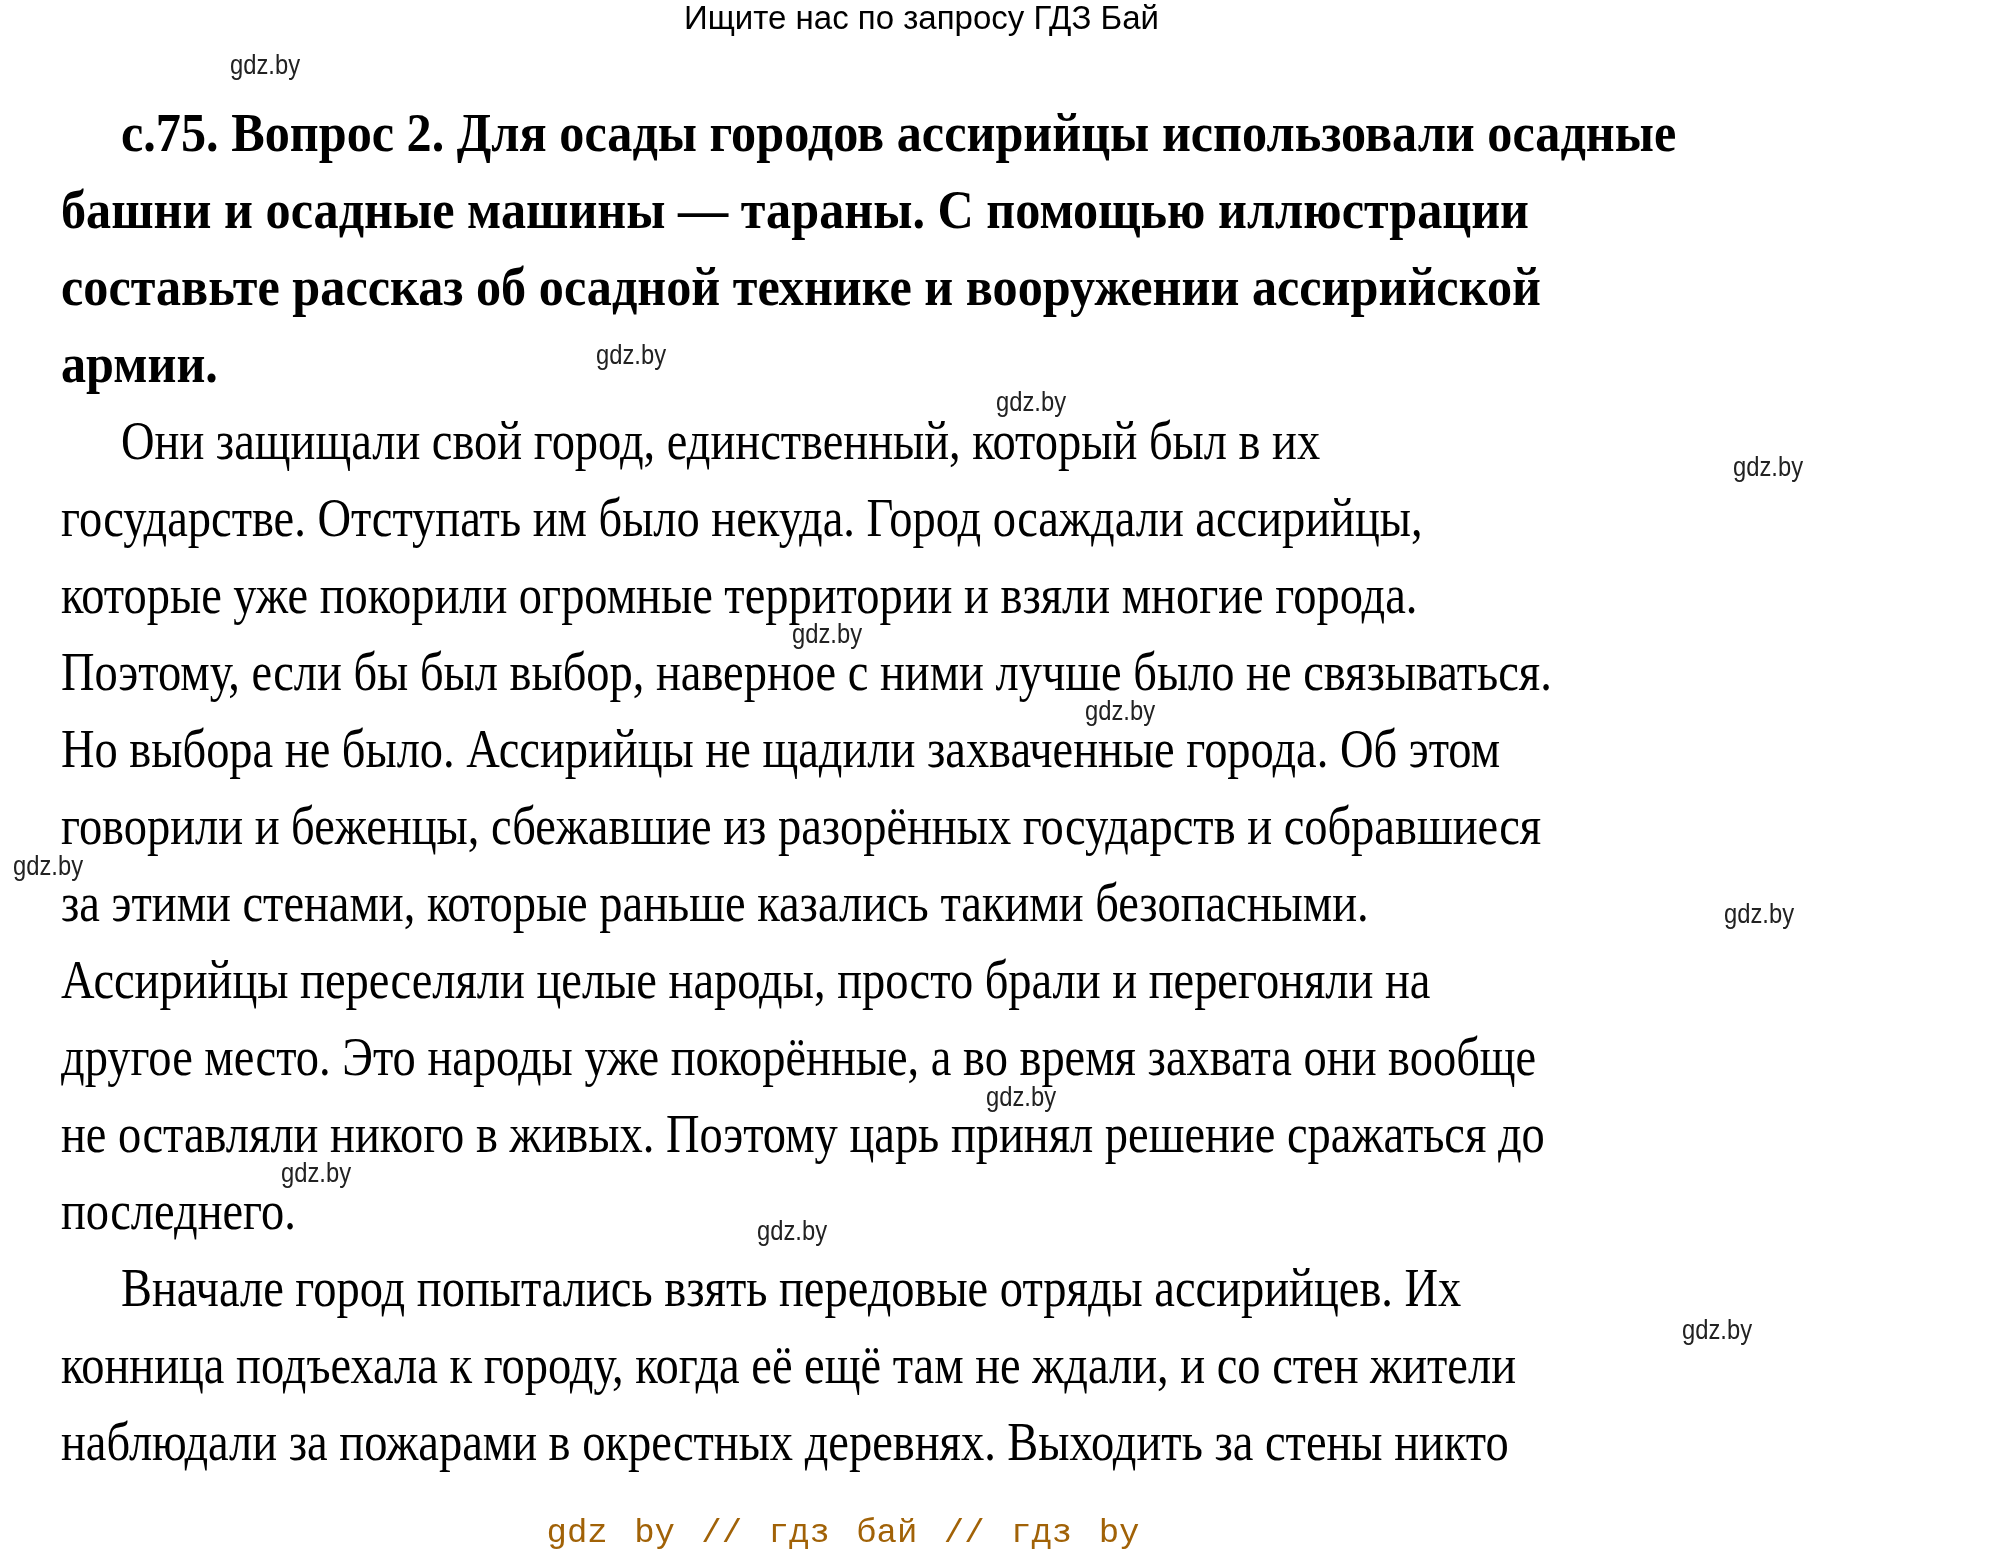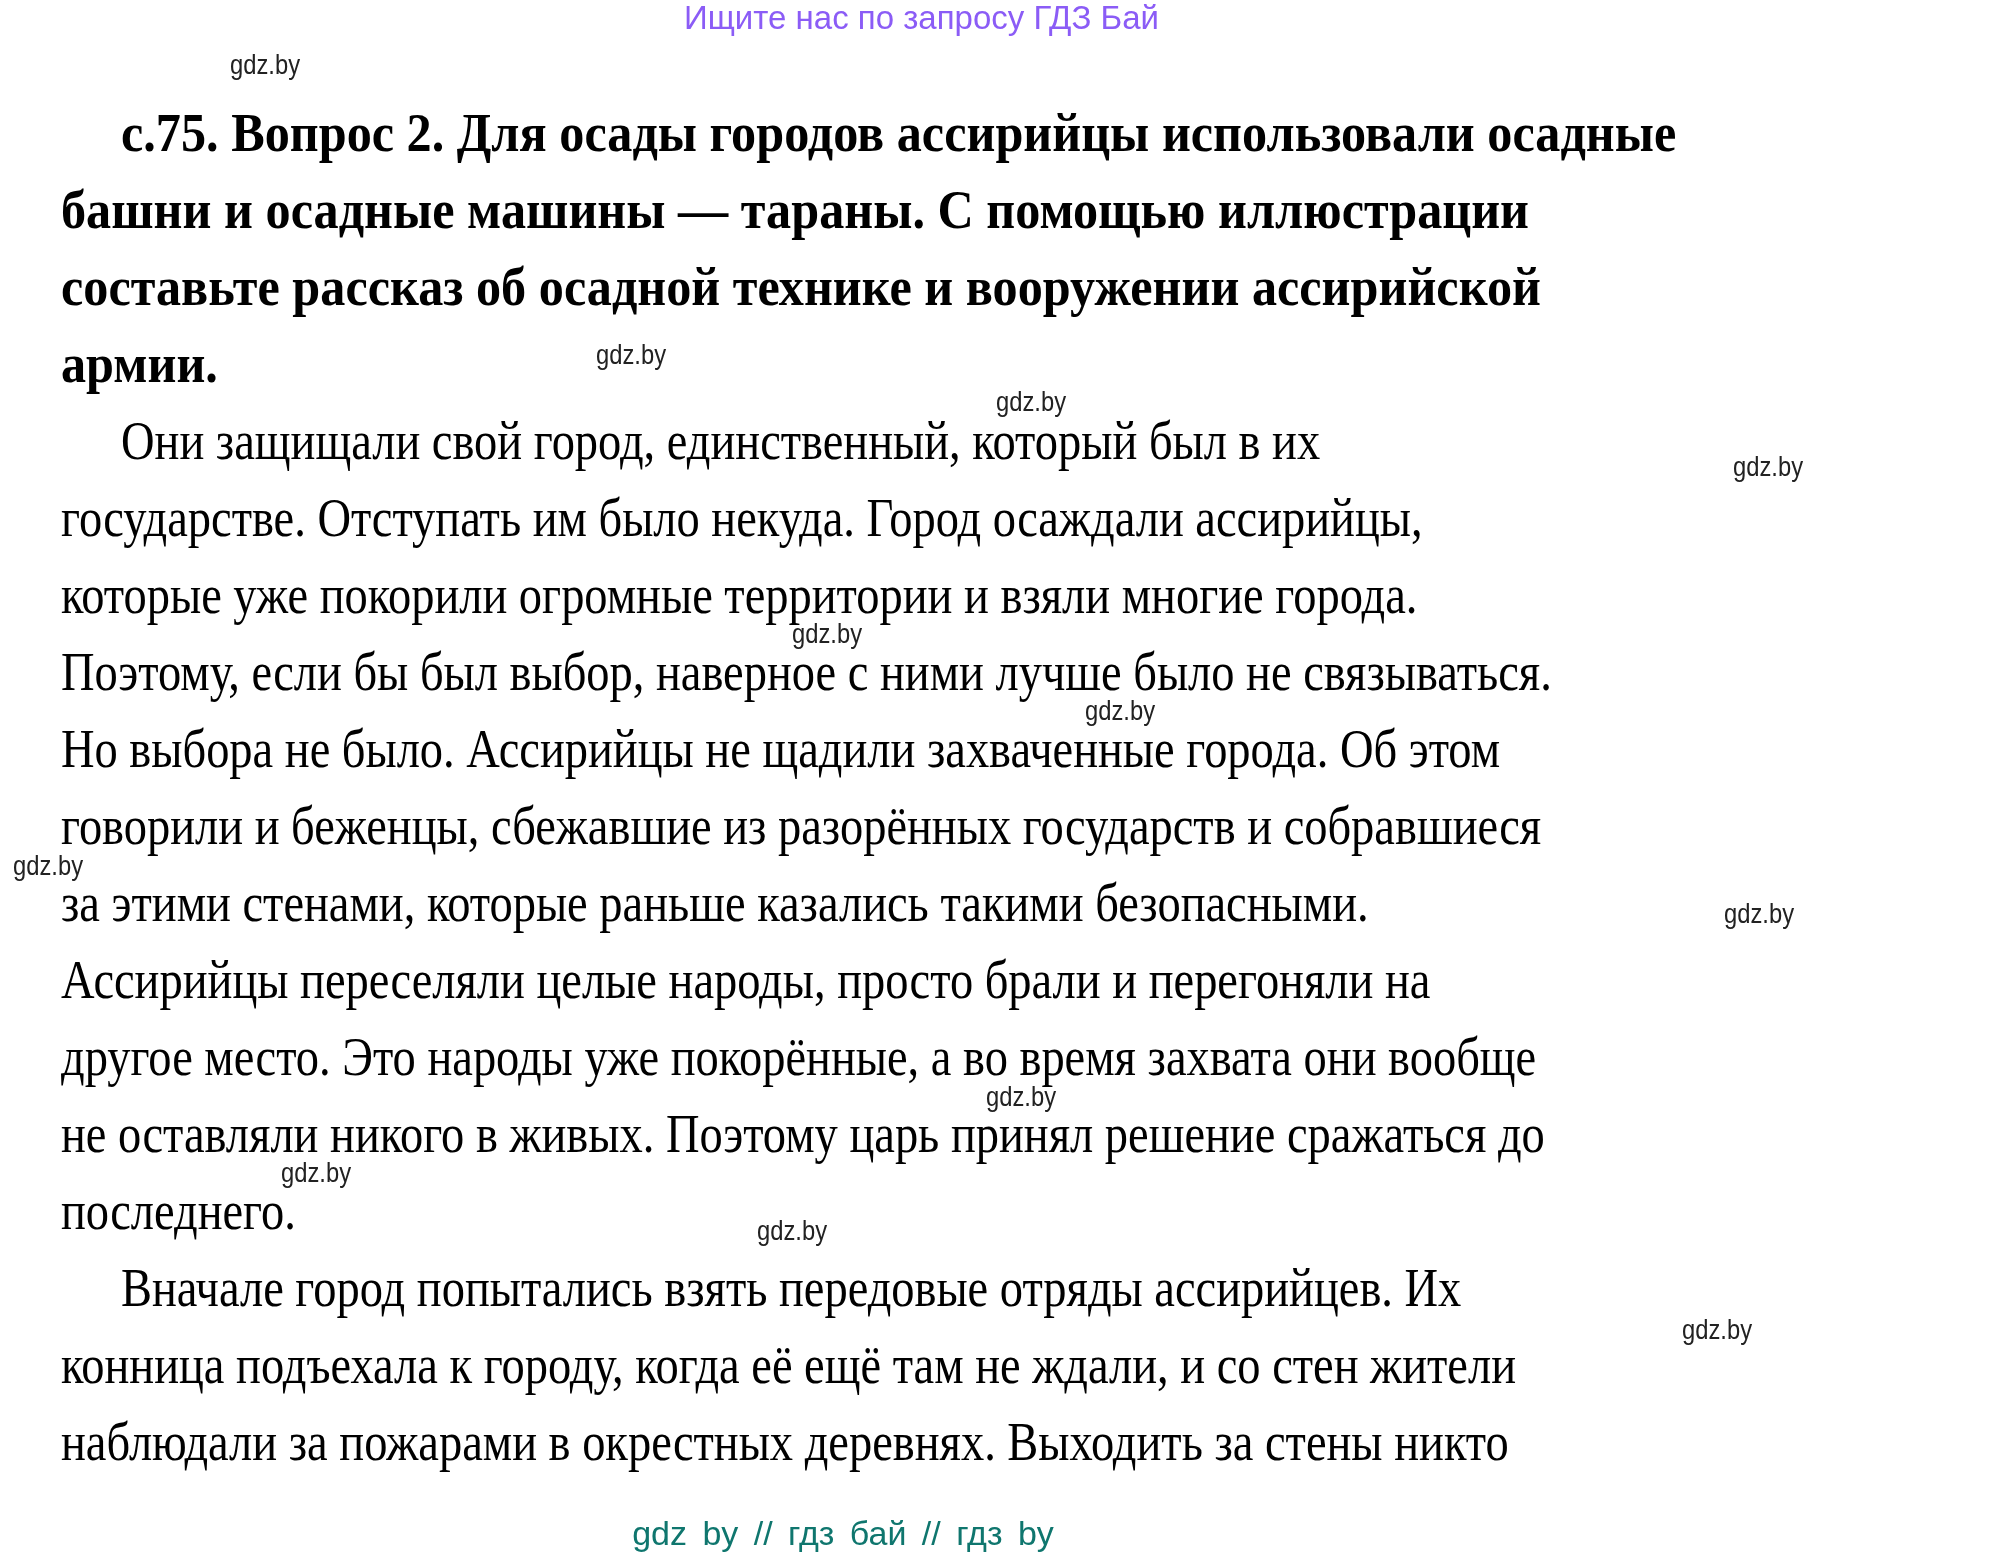--- a/index.html
+++ b/index.html
@@ -1,25 +1,25 @@
 <!DOCTYPE html>
 <html><head>
 <meta charset="utf-8">
 <style>
   html, body { margin:0; padding:0; background:#ffffff; }
   body { width:2003px; height:1557px; position:relative; overflow:hidden; }
   .header {
     position:absolute; top:0; left:0; width:1843px; text-align:center;
     font-family:"Liberation Sans", sans-serif; font-size:33px; line-height:36px;
-    color:#8b5cf6;
+    color:#000000;
   }
   .footer {
     position:absolute; top:1513px; left:0; width:1686px; text-align:center;
-    font-family:Liberation Sans, sans-serif; font-size:34px; line-height:40px;
-    color:#0f766e; word-spacing:6px;
+    font-family:Liberation Mono, monospace; font-size:34px; line-height:40px;
+    color:#a16207; word-spacing:6px;
   }
   .line {
     position:absolute; left:61px; white-space:nowrap;
     font-family:"Liberation Serif", serif; color:#000;
     transform-origin:left center;
   }
   .title-line { font-weight:bold; font-size:54px; line-height:60px; transform:scaleX(0.93); }
   .body-line { font-size:54px; line-height:60px; transform:scaleX(0.86); }
   .indent { left:121px; }
   .wm {

